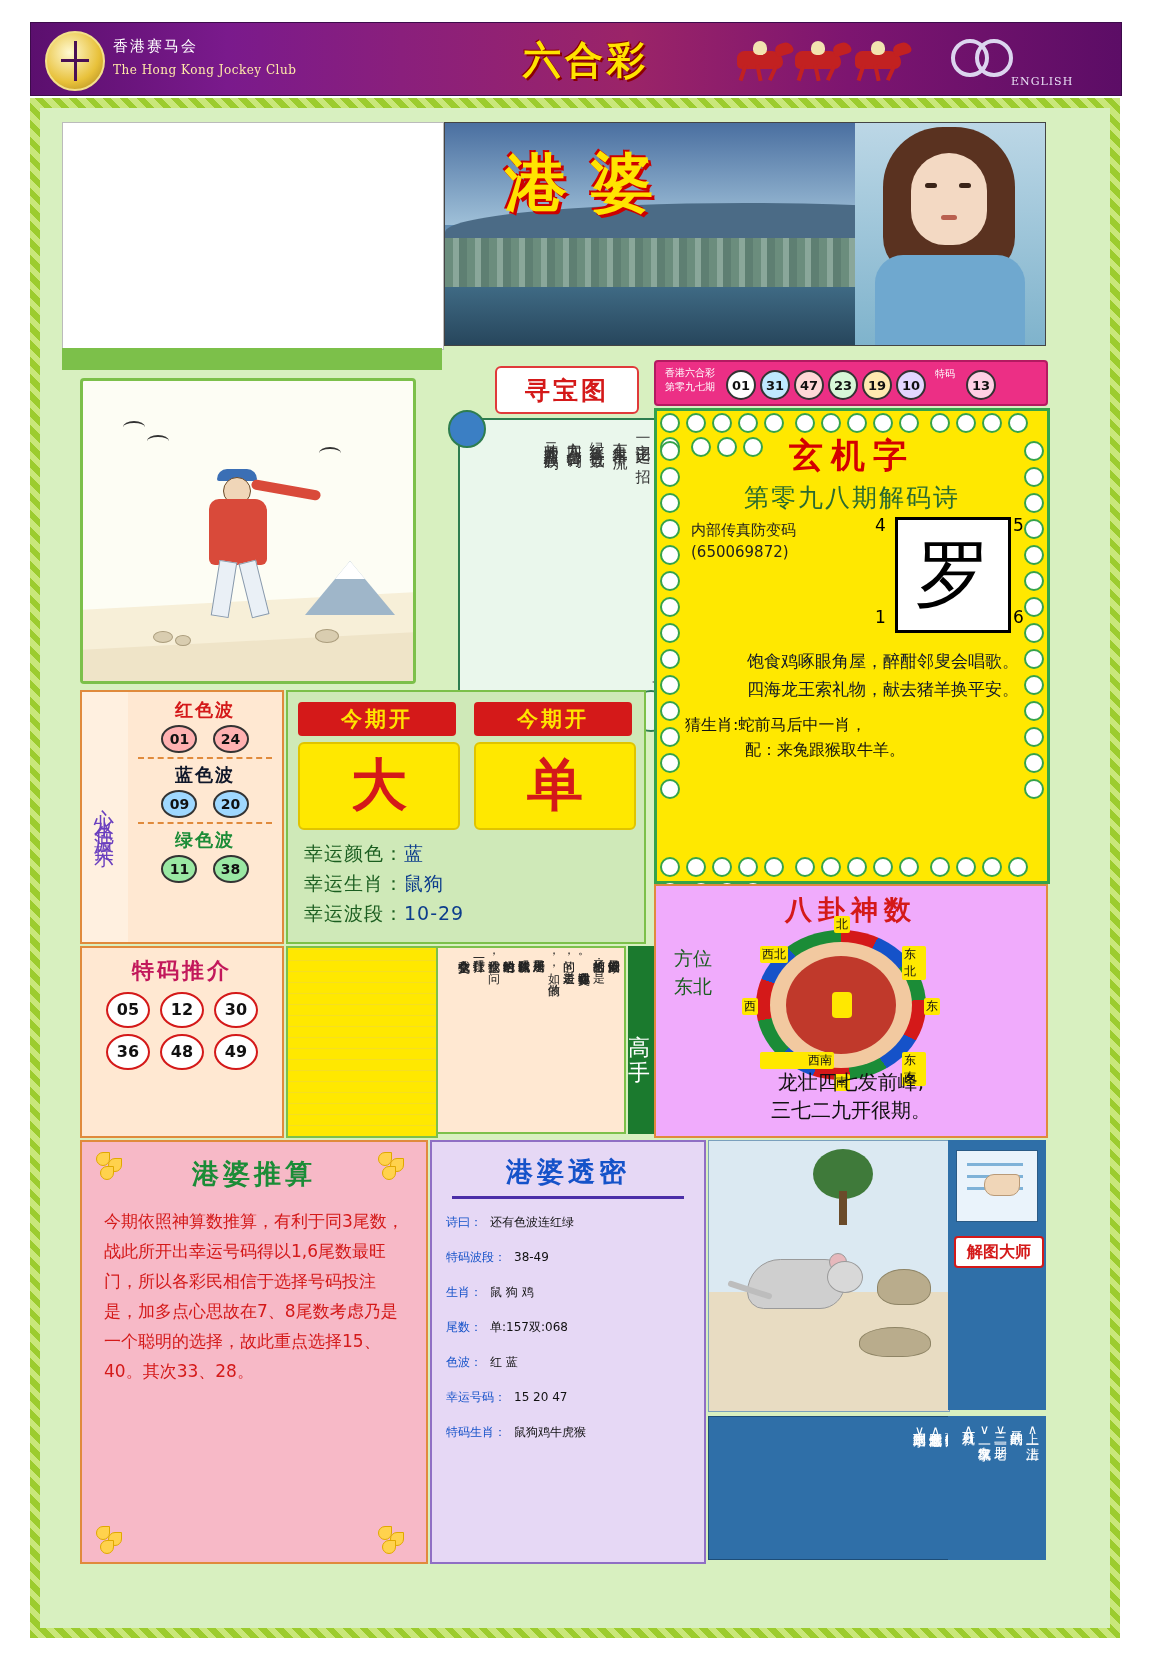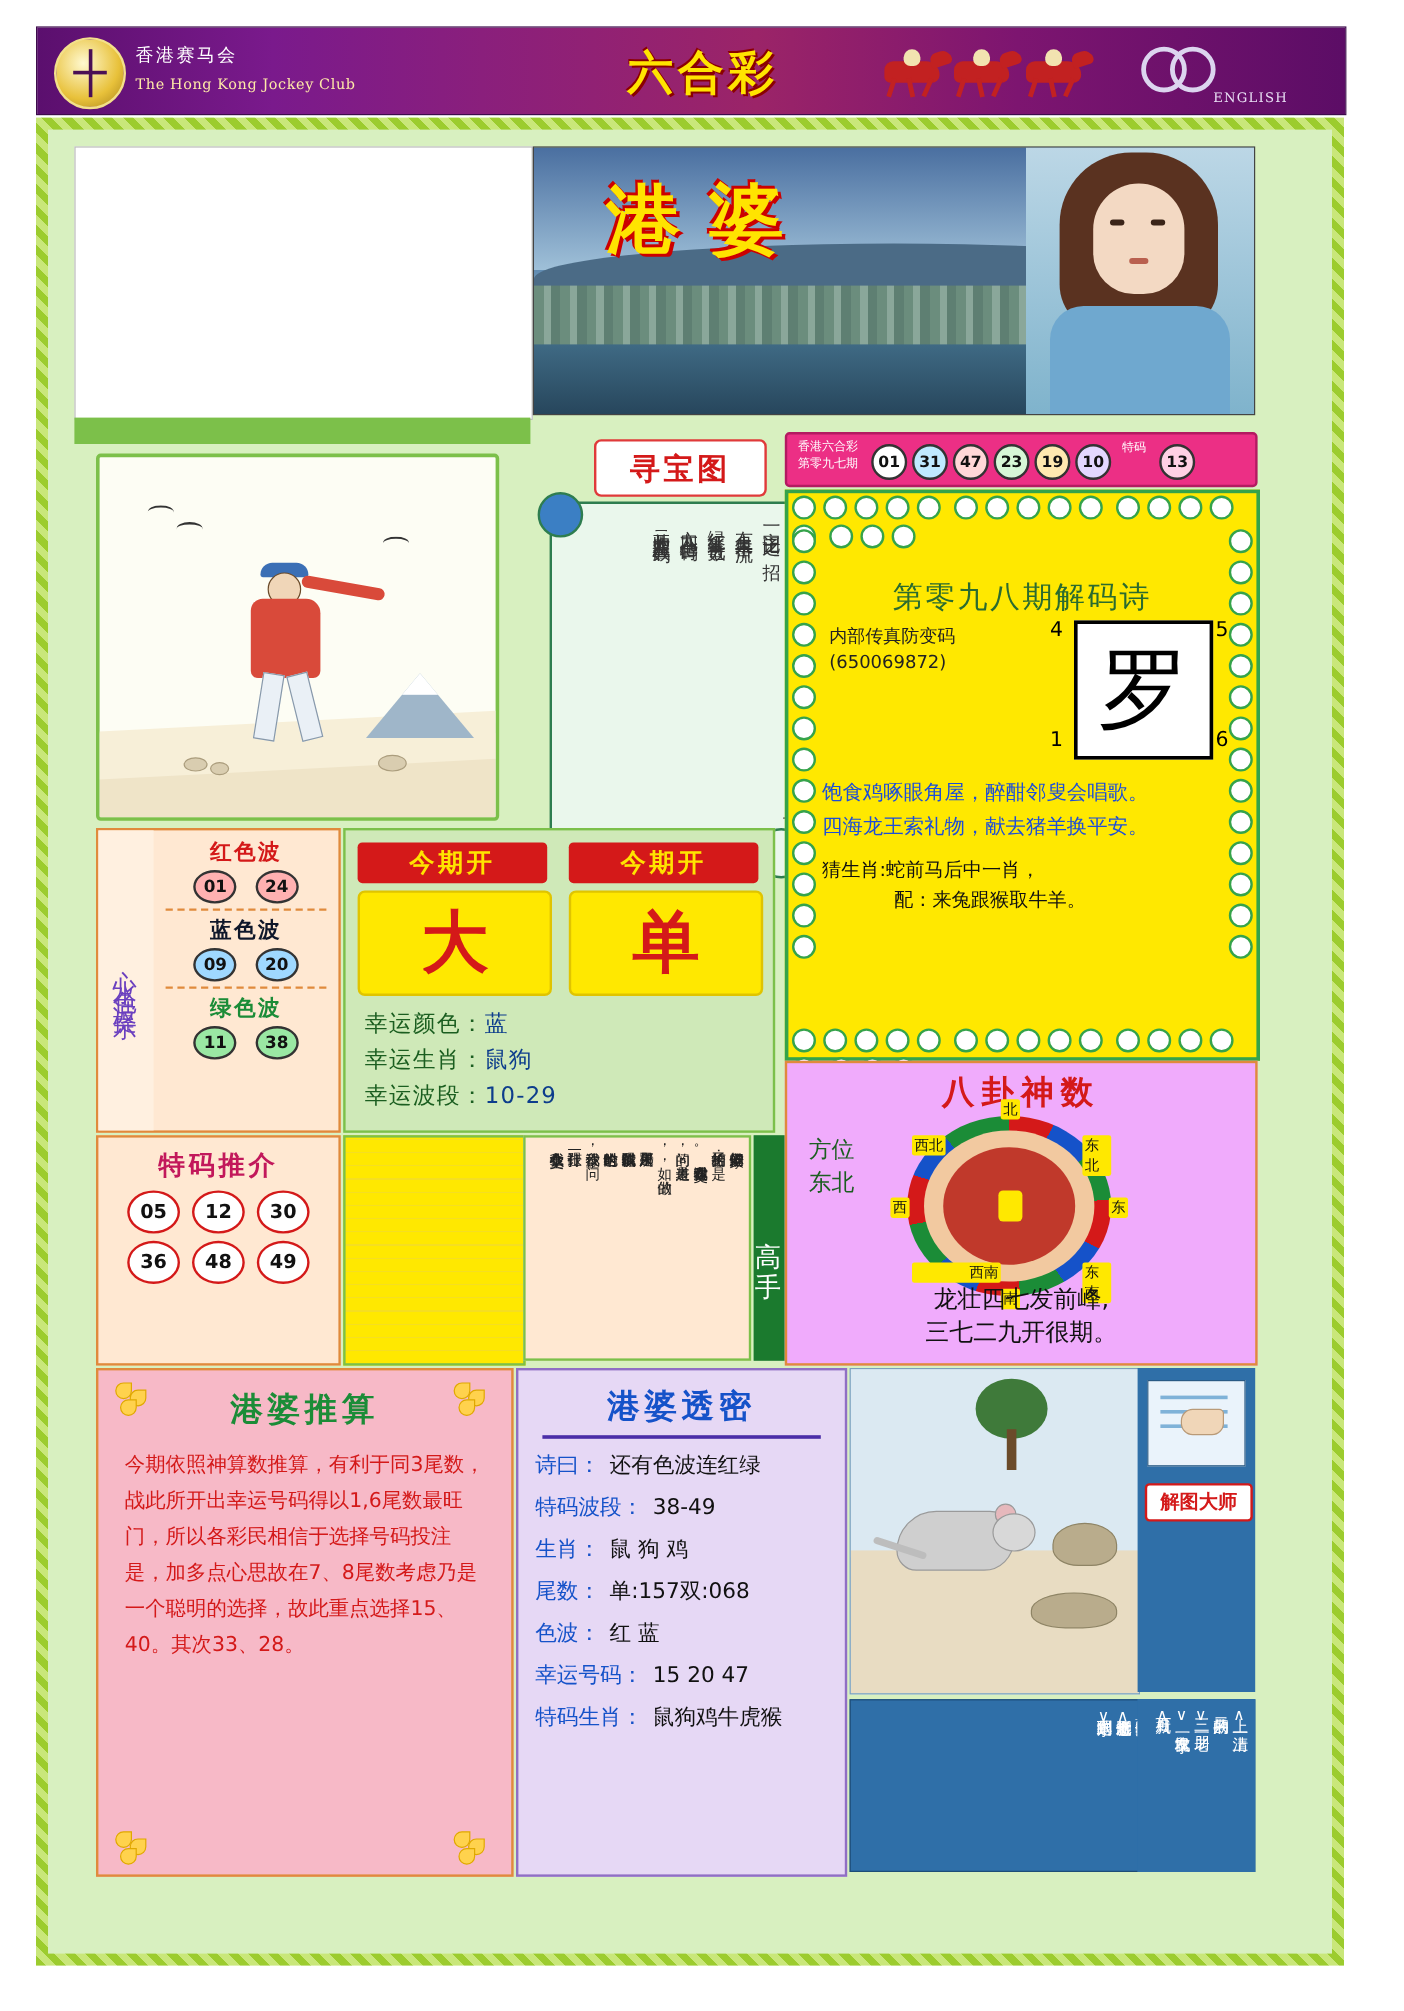--- a/index.html
+++ b/index.html
@@ -101,21 +101,21 @@
   .flowerband .f,.sidef .f{width:16px;height:16px;border-radius:50%;background:#fff;border:2px solid #35a34a;display:inline-block;margin:0 3px;}
   .sidef{position:absolute;top:24px;width:22px;height:420px;text-align:center;}
   .sidef.l{left:2px;} .sidef.r{right:2px;}
   .sidef .f{display:block;margin:6px auto;}
   .xuanji h2{position:absolute;left:0;top:22px;width:100%;text-align:center;margin:0;font-size:34px;color:#d40000;letter-spacing:8px;}
   .xuanji .sub{position:absolute;left:0;top:70px;width:100%;text-align:center;font-size:25px;color:#2b6b2f;letter-spacing:2px;}
   .xuanji .fax{position:absolute;left:34px;top:108px;font-size:15px;color:#222;line-height:22px;}
   .bigchar-box{position:absolute;left:238px;top:106px;width:110px;height:110px;border:3px solid #000;background:#fff;
     display:flex;align-items:center;justify-content:center;font-size:76px;color:#000;font-family:"DejaVu Serif","Liberation Serif",serif;}
   .cnr{position:absolute;font-size:17px;color:#000;}
-  .poem{position:absolute;left:28px;top:236px;width:334px;font-size:17px;color:#1d4ed8;line-height:28px;text-align:left;}
+  .poem{position:absolute;left:28px;top:236px;width:334px;font-size:17px;color:#0f172a;line-height:28px;text-align:right;}
   .guess{position:absolute;left:28px;top:300px;width:334px;font-size:16px;color:#111;line-height:27px;}
   .guess .ind{display:block;padding-left:60px;font-family:Liberation Mono, monospace;}
 
   
   .xinshui{position:absolute;left:40px;top:582px;width:200px;height:250px;background:#ffe8d2;border:2px solid #e08a3c;display:flex;}
   .xs-left{width:46px;background:#fff0e0;display:flex;align-items:center;justify-content:center;}
   .xs-left span{writing-mode:vertical-rl;text-orientation:upright;font-size:20px;color:#6a3fbf;letter-spacing:8px;}
   .xs-right{flex:1;padding:6px 4px;box-sizing:border-box;}
   .wave{text-align:center;margin-bottom:4px;}
   .wave .t{font-size:18px;font-weight:bold;letter-spacing:2px;}
@@ -169,21 +169,21 @@
   
   .tuisuan{position:absolute;left:40px;top:1032px;width:344px;height:420px;background:#f7b9c7;border:2px solid #e08a3c;}
   .tuisuan h3{margin:14px 0 4px;text-align:center;font-size:27px;color:#1b8c37;letter-spacing:4px;}
   .tuisuan .body{margin:14px 22px;font-size:17px;color:#d41919;line-height:30px;}
   .deco{position:absolute;width:34px;height:26px;}
   .deco .p{position:absolute;width:12px;height:12px;border-radius:50% 0 50% 50%;background:#ffd24d;border:1px solid #e0a800;}
 
   .toumi{position:absolute;left:390px;top:1032px;width:272px;height:420px;background:#e6d8f5;border:2px solid #8f6fc4;}
   .toumi h3{margin:12px 0 2px;text-align:center;font-size:27px;color:#1552c9;letter-spacing:4px;}
   .toumi .line{height:3px;background:#4b2ea8;margin:6px 20px 10px;}
-  .trow{font-size:18px;color:#1552c9;margin:9px 14px;line-height:26px;}
+  .trow{font-size:12px;color:#1552c9;margin:9px 14px;line-height:26px;}
   .trow .k{color:#1552c9;}
   .trow .v{color:#111;margin-left:8px;}
 
   .ratpic{position:absolute;left:668px;top:1032px;width:240px;height:270px;background:#cfe1ef;border:1px solid #7aa0bd;overflow:hidden;}
   .ratpic .sky{position:absolute;left:0;top:0;width:100%;height:58%;background:#dbe9f2;}
   .ratpic .gnd{position:absolute;left:0;bottom:0;width:100%;height:44%;background:#e8dcc2;}
   .ratpic .tree{position:absolute;left:104px;top:8px;width:60px;height:50px;background:#3f7a3a;border-radius:50%;}
   .ratpic .trunk{position:absolute;left:130px;top:50px;width:8px;height:34px;background:#6b4b2a;}
   .ratpic .rat{position:absolute;left:38px;top:118px;width:96px;height:48px;background:#cfcfcf;border-radius:40px 24px 30px 20px;border:1px solid #9a9a9a;}
   .ratpic .rathead{position:absolute;left:118px;top:120px;width:34px;height:30px;background:#d8d8d8;border-radius:50%;border:1px solid #9a9a9a;}
@@ -353,20 +353,21 @@
             <span class="f"></span>
             <span class="f"></span>
       </div>
       <div class="flowerband bot">
         <span class="f"></span><span class="f"></span><span class="f"></span><span class="f"></span><span class="f"></span>
         <span class="f"></span><span class="f"></span><span class="f"></span><span class="f"></span><span class="f"></span>
         <span class="f"></span><span class="f"></span><span class="f"></span><span class="f"></span><span class="f"></span>
         <span class="f"></span><span class="f"></span><span class="f"></span>
       </div>
 
+      <h2>玄机字</h2>
       <div class="sub">第零九八期解码诗</div>
       <div class="fax">
         <div>内部传真防变码</div>
         <div>(650069872)</div>
       </div>
       <div class="cnr" style="left:218px;top:104px;">4</div>
       <div class="cnr" style="left:356px;top:104px;">5</div>
       <div class="cnr" style="left:218px;top:196px;">1</div>
       <div class="cnr" style="left:356px;top:196px;">6</div>
       <div class="bigchar-box">罗</div>

